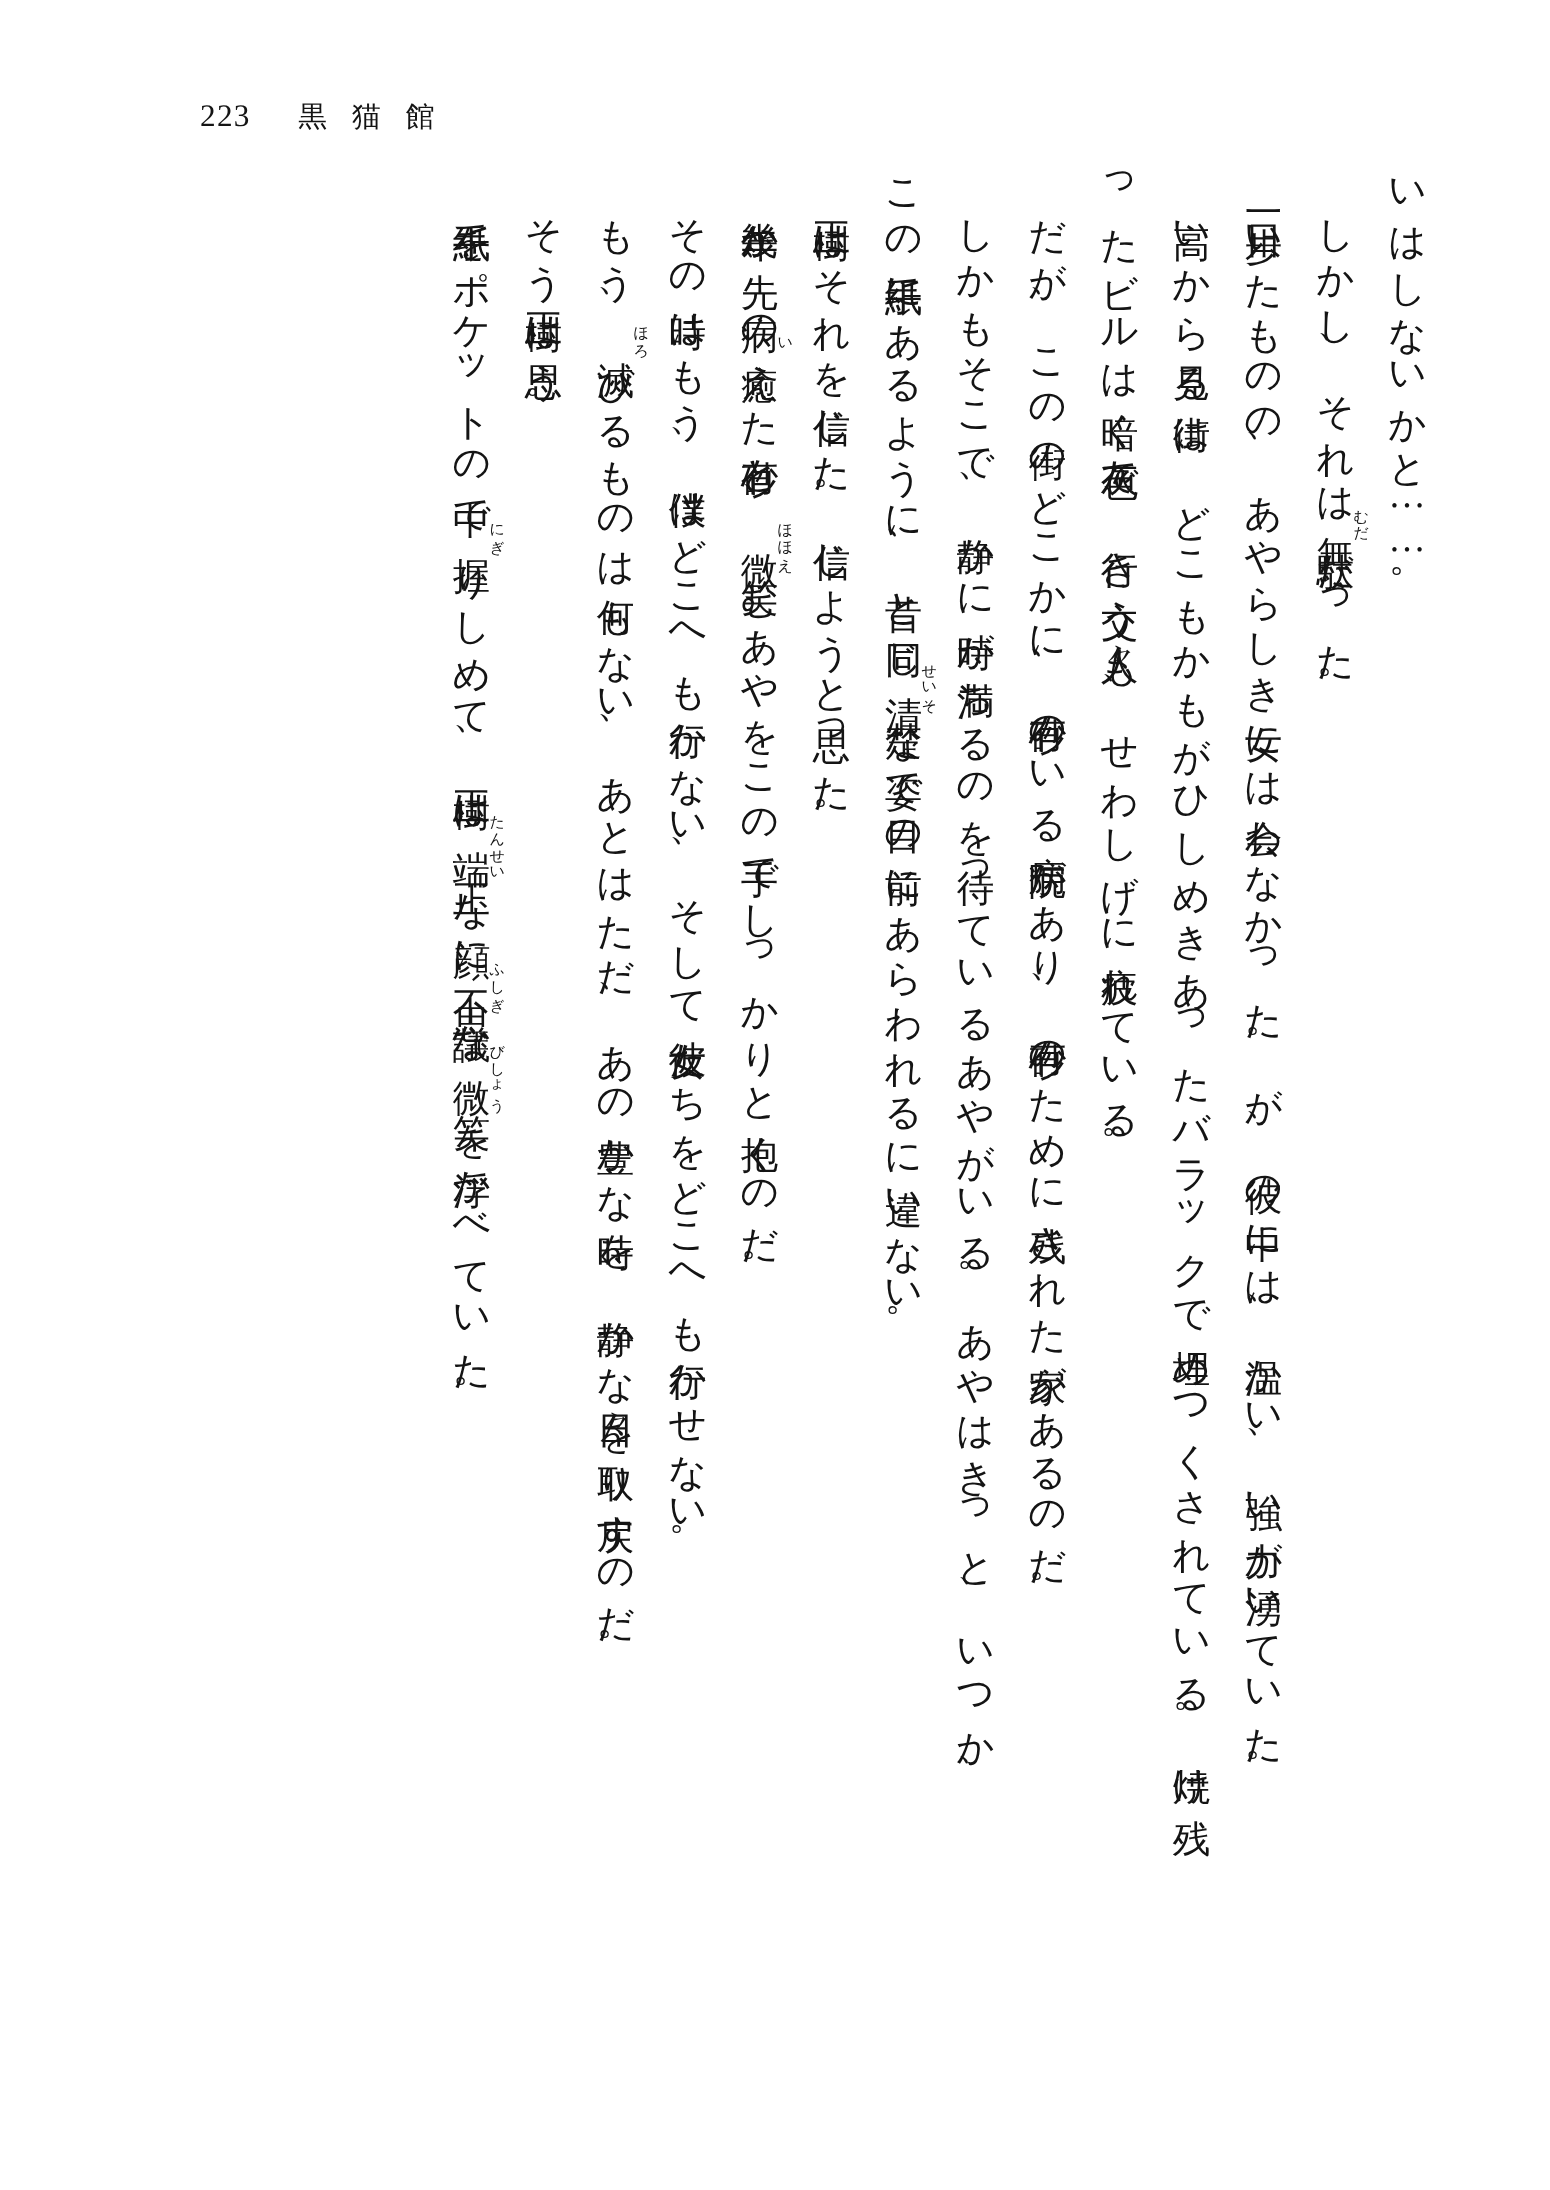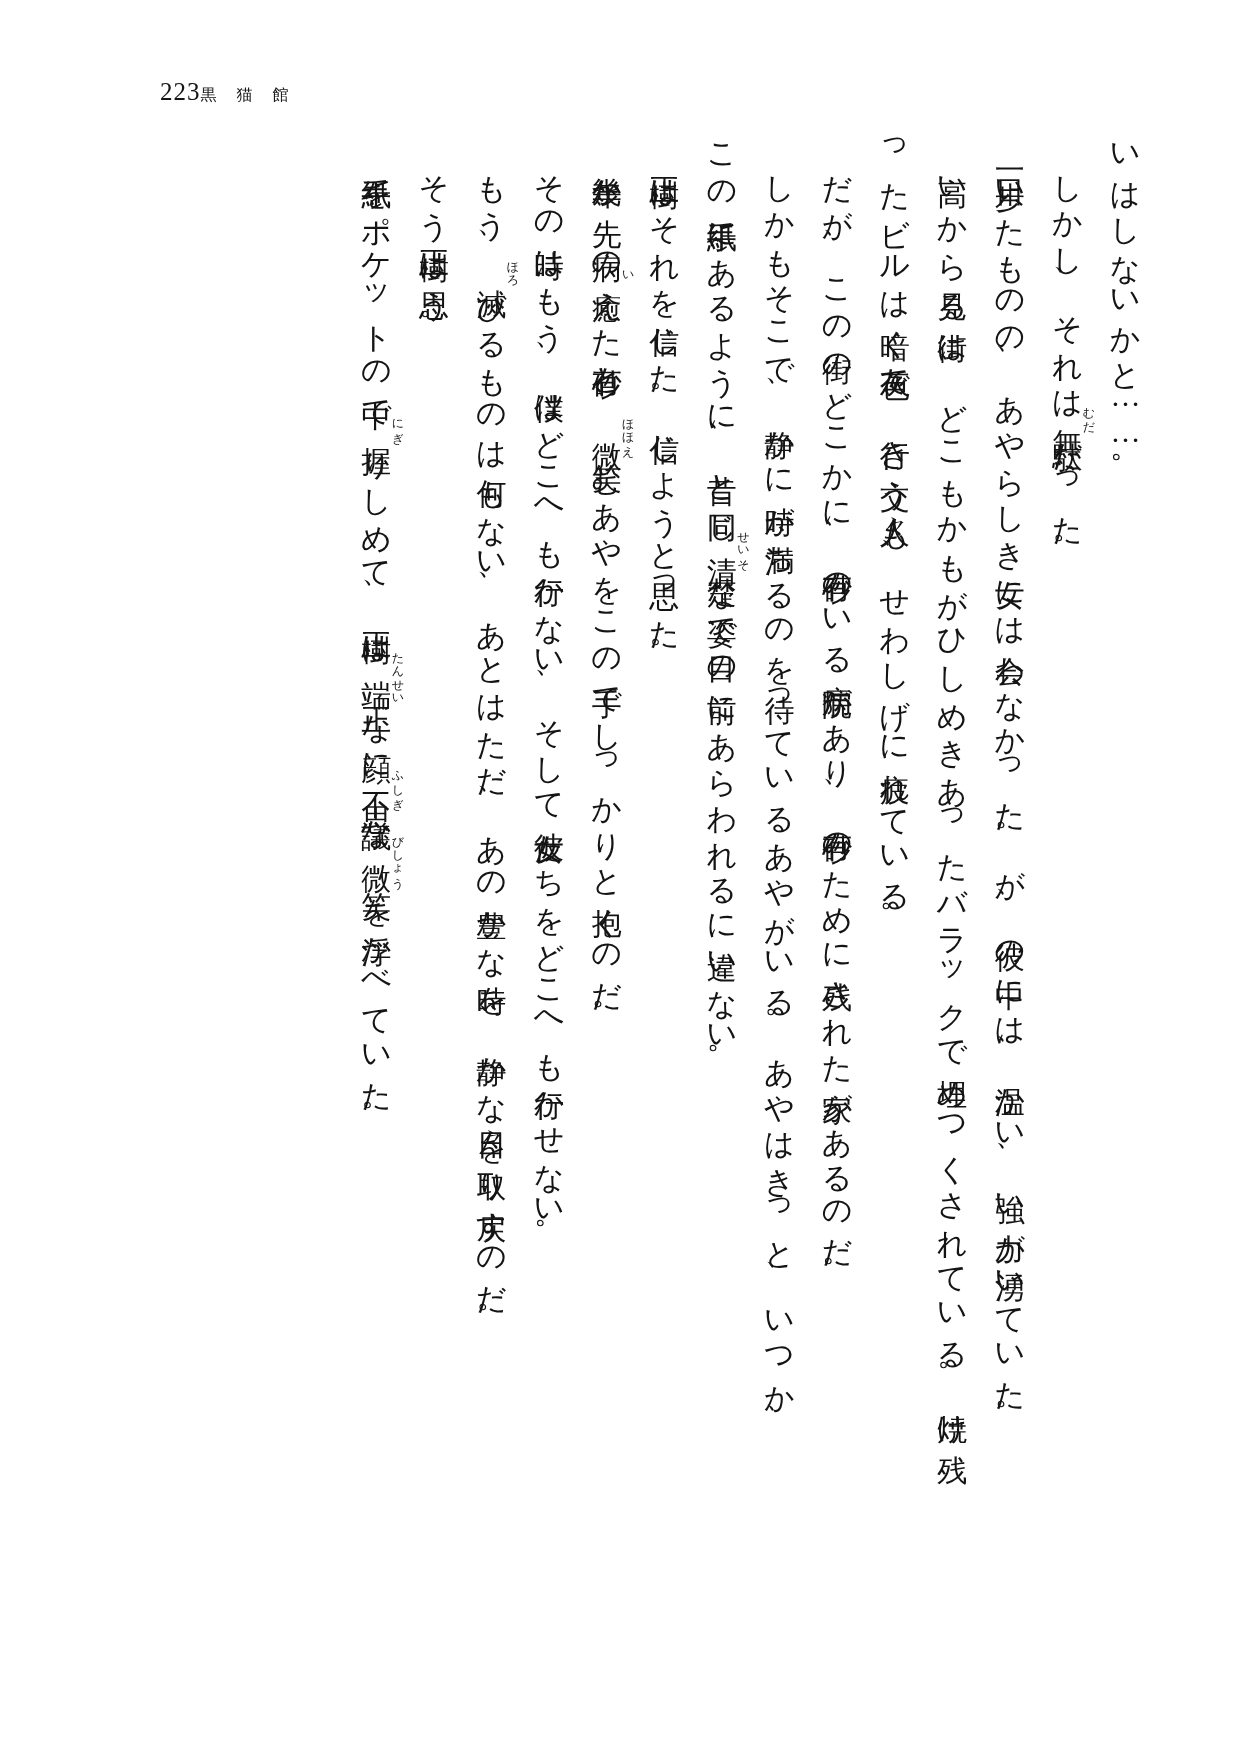--- a/index.html
+++ b/index.html
@@ -24,27 +24,28 @@
     height: 1752px;
   }
 
   
   .header {
     position: absolute;
     top: 78px;
     left: 160px;
     display: flex;
     align-items: baseline;
+    gap: 38px;
   }
   .header .folio {
     font-size: 25px;
     letter-spacing: 1px;
   }
   .header .booktitle {
-    font-size: 16px;
+    font-size: 23px;
     letter-spacing: 20px;
   }
 
   
   .body-text {
     position: absolute;
     top: 124px;
     right: 86px;
     height: 1310px;
     width: 1010px;

